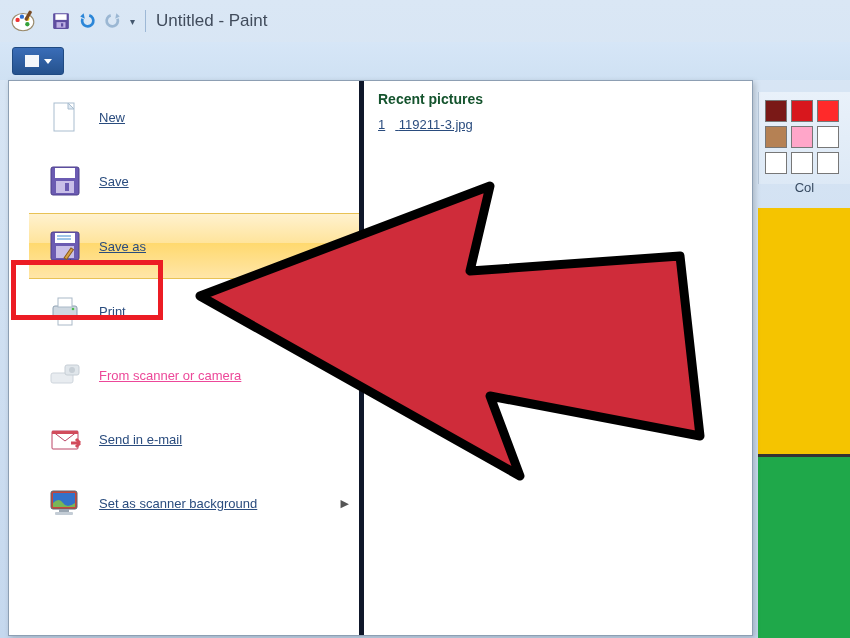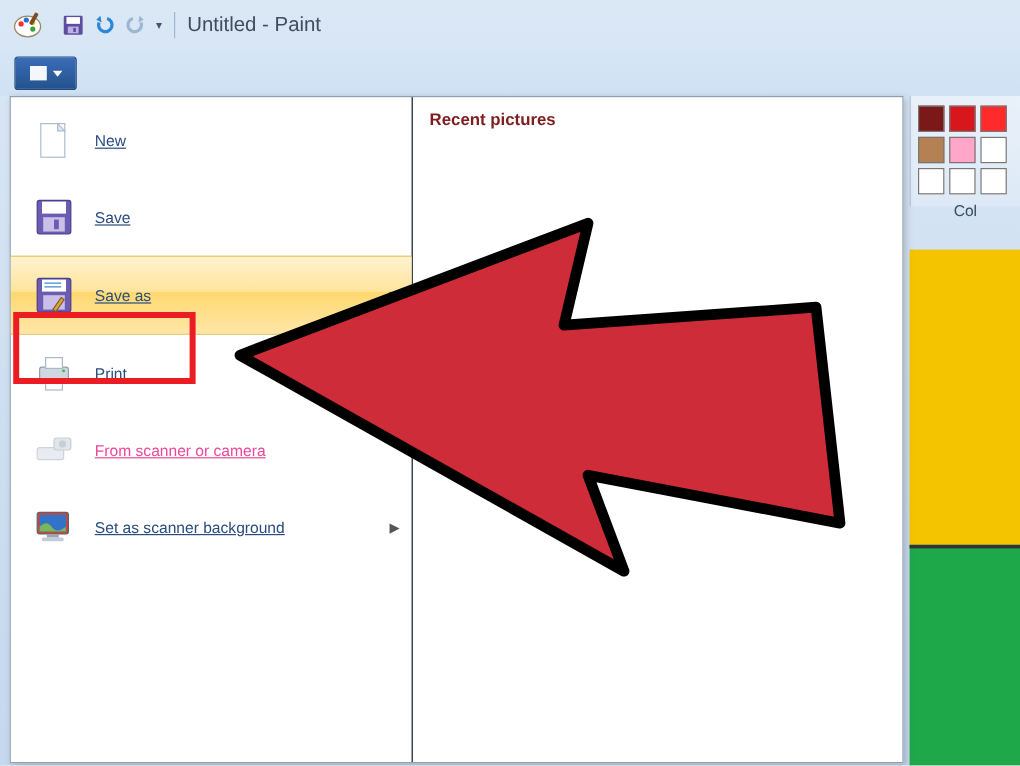--- a/index.html
+++ b/index.html
@@ -51,25 +51,26 @@
       top: 80px; left: 8px;
       width: 745px;
       height: 556px;
       background: #fff;
       border: 1px solid #8d9fb3;
       box-shadow: 2px 2px 6px rgba(0,0,0,.2);
       display: flex;
     }
     .menu-left {
       width: 335px;
-      border-right: 1px solid #0f172a;
+      border-right: 5px solid #0f172a;
       padding: 4px 0;
+      margin-left: 20px;
     }
     .menu-right { flex: 1; padding: 10px 14px; }
-    .menu-right h4 { font-size: 14px; font-weight: bold; color: #7f1d1d; margin-bottom: 10px; }
+    .menu-right h4 { font-size: 14px; font-weight: bold; color: #14532d; margin-bottom: 10px; }
     .recent-item { color: #2a4c7e; text-decoration: underline; cursor: pointer; }
     .recent-item .num { margin-right: 10px; }
     
     .menu-item {
       display: flex;
       align-items: center;
       gap: 16px;
       padding: 14px 18px;
       color: #2a4c7e;
       cursor: pointer;
@@ -81,21 +82,21 @@
     .menu-item.hl {
       background: linear-gradient(to bottom, #fff2cf, #ffe49c 45%, #ffd96f 46%, #ffe6a8);
       border-top: 1px solid #e8c255;
       border-bottom: 1px solid #e8c255;
     }
     .menu-item .expand { position:absolute; right:10px; color:#555; font-size:11px; }
     
     
     .color-peek {
       position: absolute;
-      top: 80px; right: 0;
+      top: 92px; right: 0;
       width: 92px;
       background: linear-gradient(to bottom,#e9f1fa,#dde9f6);
       border-left: 1px solid #b8c8db;
       padding: 8px 6px 4px 6px;
       height: 92px;
     }
     .swatch-row { display:flex; gap:4px; margin-bottom:4px; }
     .swatch { width:22px; height:22px; border:1px solid #777; }
     .col-lbl { text-align:center; color:#374a60; margin-top:6px; font-size:13px; }
     
@@ -234,36 +235,50 @@
 
     <div class="menu-item disabled">
       <svg class="micon" viewBox="0 0 36 36" style="opacity:.55">
         <rect x="4" y="16" width="22" height="10" rx="2" fill="#d7dee5" stroke="#a6b2bf"></rect>
         <rect x="18" y="8" width="14" height="10" rx="2" fill="#c8d2dc" stroke="#98a6b4"></rect>
         <circle cx="25" cy="13" r="3" fill="#9aa8b6"></circle>
       </svg>
       <span class="lbl">From scanner or camera</span>
     </div>
 
+    <div class="menu-item">
+      <svg class="micon" viewBox="0 0 36 36">
+        <rect x="5" y="10" width="26" height="18" rx="1" fill="#fff" stroke="#b46"></rect>
+        <path d="M5 10 L18 20 L31 10" fill="none" stroke="#b46"></path>
+        <rect x="5" y="10" width="26" height="3" fill="#d14b5c"></rect>
+        <path d="M24 22 L33 22" stroke="#d14b5c" stroke-width="3"></path>
+        <path d="M33 22 L29 18 M33 22 L29 26" stroke="#d14b5c" stroke-width="3"></path>
+      </svg>
+      <span class="lbl">Send in e-mail</span>
+    </div>
 
     <div class="menu-item">
       <svg class="micon" viewBox="0 0 36 36">
         <rect x="4" y="6" width="26" height="18" rx="2" fill="#c6473b" stroke="#5a6570"></rect>
         <rect x="6" y="8" width="22" height="14" fill="#3272c9"></rect>
         <path d="M6 18 Q12 12 16 18 T28 18 L28 22 L6 22 Z" fill="#78b657"></path>
         <rect x="12" y="24" width="10" height="3" fill="#9aa6b2"></rect>
         <rect x="8" y="27" width="18" height="3" rx="1" fill="#c3ccd5"></rect>
       </svg>
       <span class="lbl">Set as scanner background</span>
       <span class="expand">▶</span>
     </div>
 
   </div>
   <div class="menu-right">
     <h4>Recent pictures</h4>
+    <div class="recent-item">
+      <span class="num">1</span>
+      <span>119211-3.jpg</span>
+    </div>
   </div>
 </div>
 
 <div class="highlight-box"></div>
 <svg class="red-arrow" width="560" height="380" viewBox="0 0 560 380">
   <path d="M 40 120
            L 330 10
            L 310 95
            L 520 80
            L 540 260

